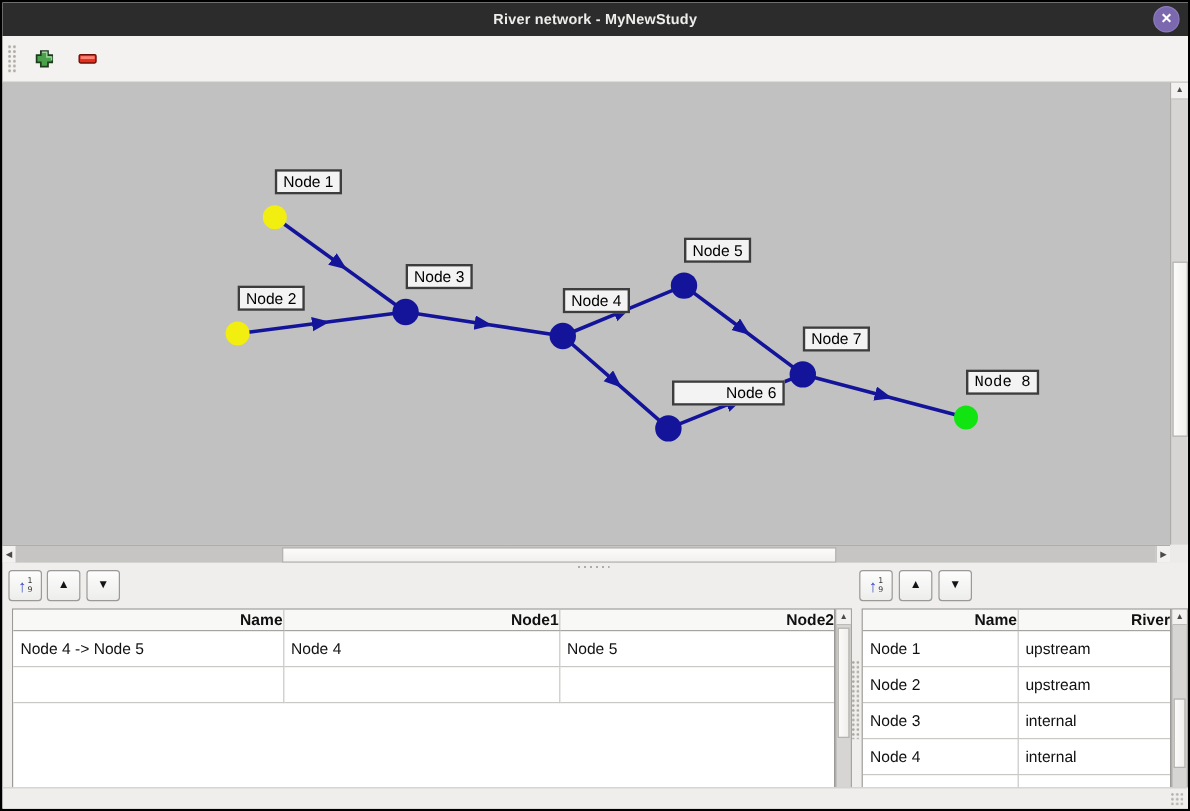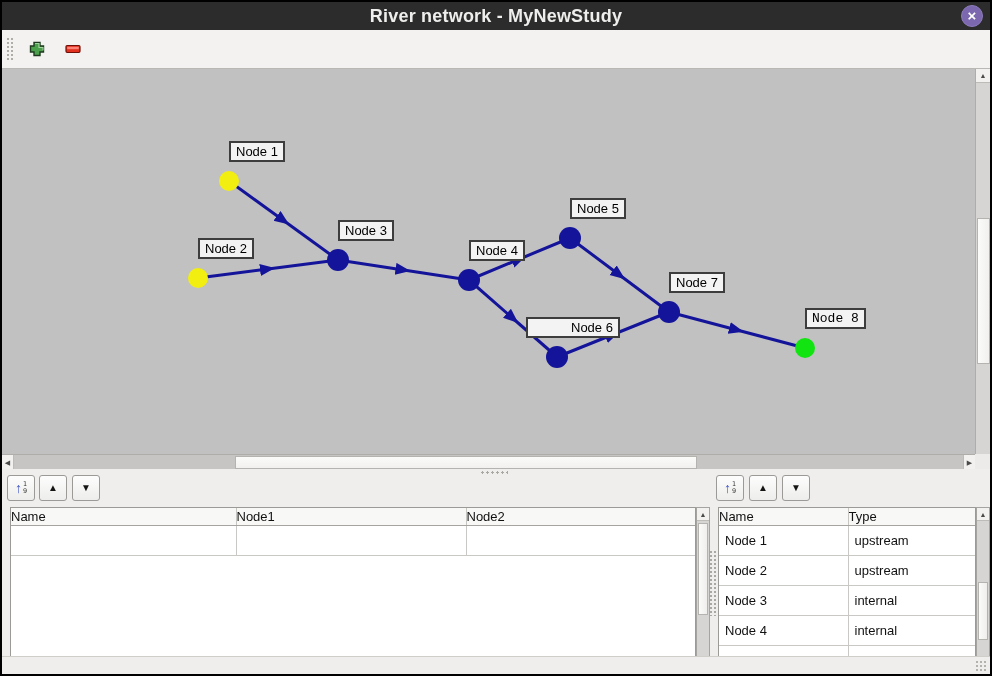--- a/index.html
+++ b/index.html
@@ -5,21 +5,21 @@
   * { margin:0; padding:0; box-sizing:border-box; }
   html,body { width:992px; height:676px; }
   body { font-family:"Liberation Sans", sans-serif; font-size:13px; color:#111; }
 
   .window { position:relative; width:992px; height:676px; background:#efeeec;
             border:2px solid #000; overflow:hidden; }
 
   
   .titlebar { position:absolute; left:0; top:0; width:988px; height:28px;
               background:#2c2c2c; display:flex; align-items:center; justify-content:center; }
-  .title { color:#eeeeec; font-weight:bold; font-size:18px; letter-spacing:.2px; }
+  .title { color:#eeeeec; font-weight:bold; font-size:12px; letter-spacing:.2px; }
   .closebtn { position:absolute; right:7px; top:3px; width:22px; height:22px; border-radius:50%;
               background:#7b68ae; border:1px solid #8d7cbd; display:flex; align-items:center;
               justify-content:center; cursor:default; }
   .closebtn span { color:#fff; font-weight:bold; font-size:15px; line-height:1; margin-top:-1px; }
 
   
   .toolbar { position:absolute; left:0; top:28px; width:988px; height:39px; background:#f3f2f0;
              border-bottom:1px solid #b9b8b4; display:flex; align-items:center; }
   .tb-handle { width:8px; height:24px; margin-left:4px;
                background-image:radial-gradient(circle, #aeada7 1px, transparent 1.3px);
@@ -68,21 +68,21 @@
   .sort-icon { display:flex; align-items:center; }
   .sort-arrow { color:#3c50c8; font-weight:bold; font-size:14px; line-height:1; }
   .sort-nums { display:flex; flex-direction:column; font-size:6.5px; color:#333; line-height:1.1;
                margin-left:1px; font-family:"DejaVu Sans", sans-serif; }
 
   .tablewrap { position:absolute; top:32px; height:151px; background:#fff; overflow:hidden;
                border:1px solid #9b9a97; }
   .tablewrap.left { left:8px; width:686px; }
   .tablewrap.right { left:716px; width:258px; }
   table.grid { border-collapse:collapse; table-layout:fixed; width:100%; }
-  table.grid th { height:17px; font-weight:normal; font-size:13px; text-align:left;
+  table.grid th { height:17px; font-weight:bold; font-size:13px; text-align:right;
                   background:#f8f8f7; border-bottom:1px solid #a5a4a1; border-right:1px solid #c6c5c2;
                   overflow:hidden; }
   table.grid th:last-child { border-right:none; }
   table.grid td { height:30px; font-size:13px; padding-left:6px; border-bottom:1px solid #c9c8c5;
                   border-right:1px solid #c9c8c5; background:#fff; overflow:hidden; white-space:nowrap; }
   table.grid td:last-child { border-right:none; }
 
   .tscroll { position:absolute; top:32px; width:14px; height:151px; background:#d6d5d3;
              border:1px solid #a5a4a1; }
   .tscroll.left { left:694px; }
@@ -156,21 +156,21 @@
           <circle cx="568" cy="169" r="11" fill="#14149a"></circle>
           <circle cx="555" cy="288" r="11" fill="#14149a"></circle>
           <circle cx="667" cy="243" r="11" fill="#14149a"></circle>
           <circle cx="803" cy="279" r="10" fill="#12e412"></circle>
         </svg>
     <div class="node-label" style="left: 227px; top: 72px;">Node 1</div>
         <div class="node-label" style="left: 196px; top: 169px;">Node 2</div>
         <div class="node-label" style="left: 336px; top: 151px;">Node 3</div>
         <div class="node-label" style="left: 467px; top: 171px;">Node 4</div>
         <div class="node-label" style="left: 568px; top: 129px;">Node 5</div>
-        <div class="node-label" style="left: 524px; top: 248px; padding-left: 43px;">Node 6</div>
+        <div class="node-label" style="left: 558px; top: 248px; padding-left: 43px;">Node 6</div>
         <div class="node-label" style="left: 667px; top: 203px;">Node 7</div>
         <div class="node-label" style="left: 803px; top: 239px; font-family: Liberation Mono, monospace;">Node 8</div>
       </div>
 
     <div class="vscroll">
       <div class="sbtn top">
         <span>▲</span>
       </div>
       <div class="vthumb"></div>
       <div class="sbtn bottom">
@@ -237,20 +237,25 @@
           </colgroup>
         <thead>
             <tr>
               <th>Name</th>
               <th>Node1</th>
               <th>Node2</th>
             </tr>
           </thead>
         <tbody>
             <tr>
+              <td>Node 4 -&gt; Node 5</td>
+              <td>Node 4</td>
+              <td>Node 5</td>
+            </tr>
+            <tr>
               <td></td>
               <td></td>
               <td></td>
             </tr>
           </tbody>
       </table>
     </div>
     <div class="tscroll left">
       <div class="sbtn top">
         <span>▲</span>
@@ -263,21 +268,21 @@
 
     <div class="tablewrap right">
       <table class="grid">
         <colgroup>
             <col style="width:129px">
             <col>
           </colgroup>
         <thead>
             <tr>
               <th>Name</th>
-              <th>Type</th>
+              <th>River</th>
             </tr>
           </thead>
         <tbody>
             <tr>
               <td>Node 1</td>
               <td>upstream</td>
             </tr>
             <tr>
               <td>Node 2</td>
               <td>upstream</td>

